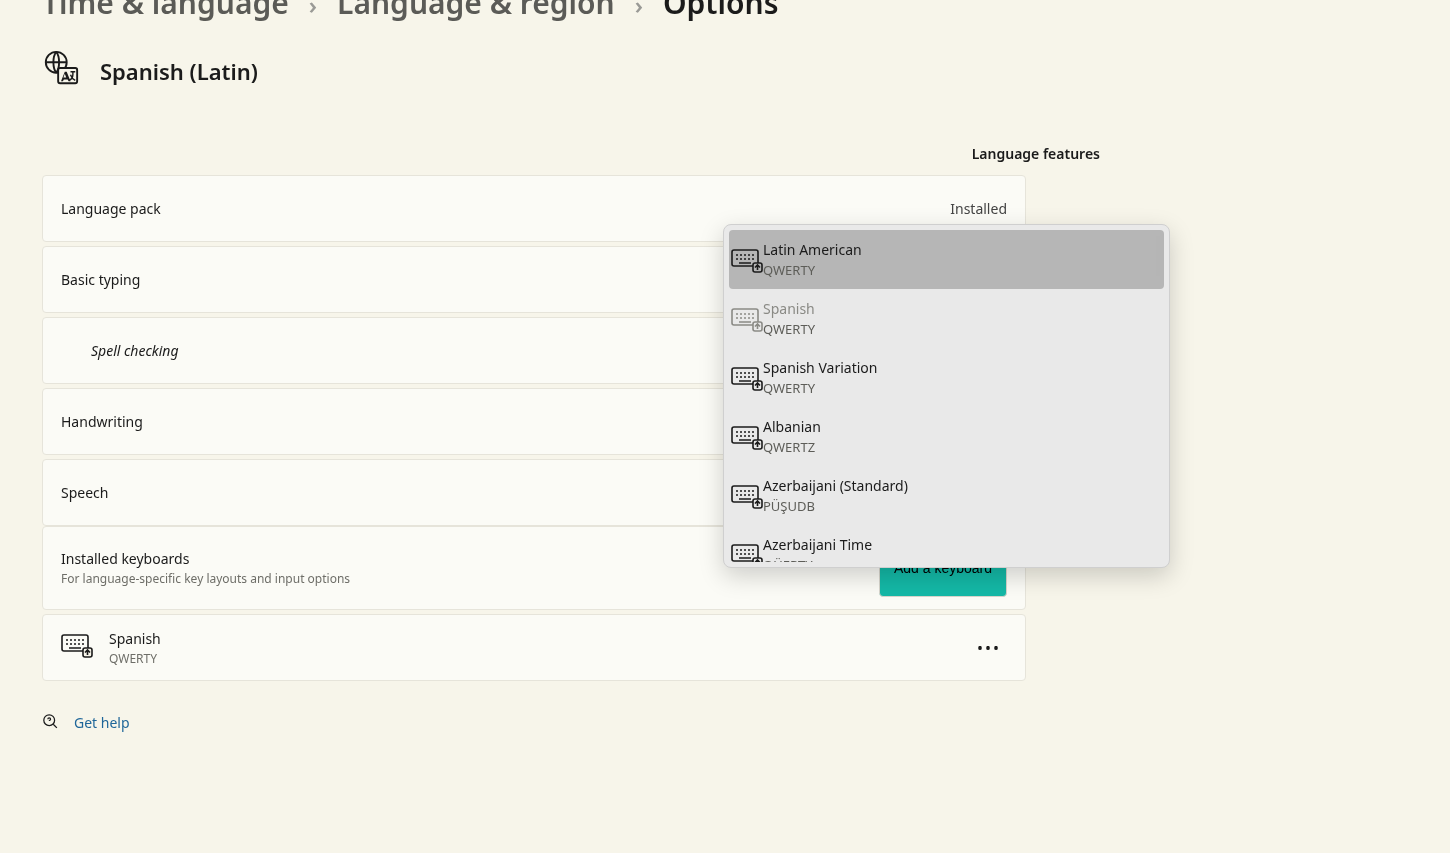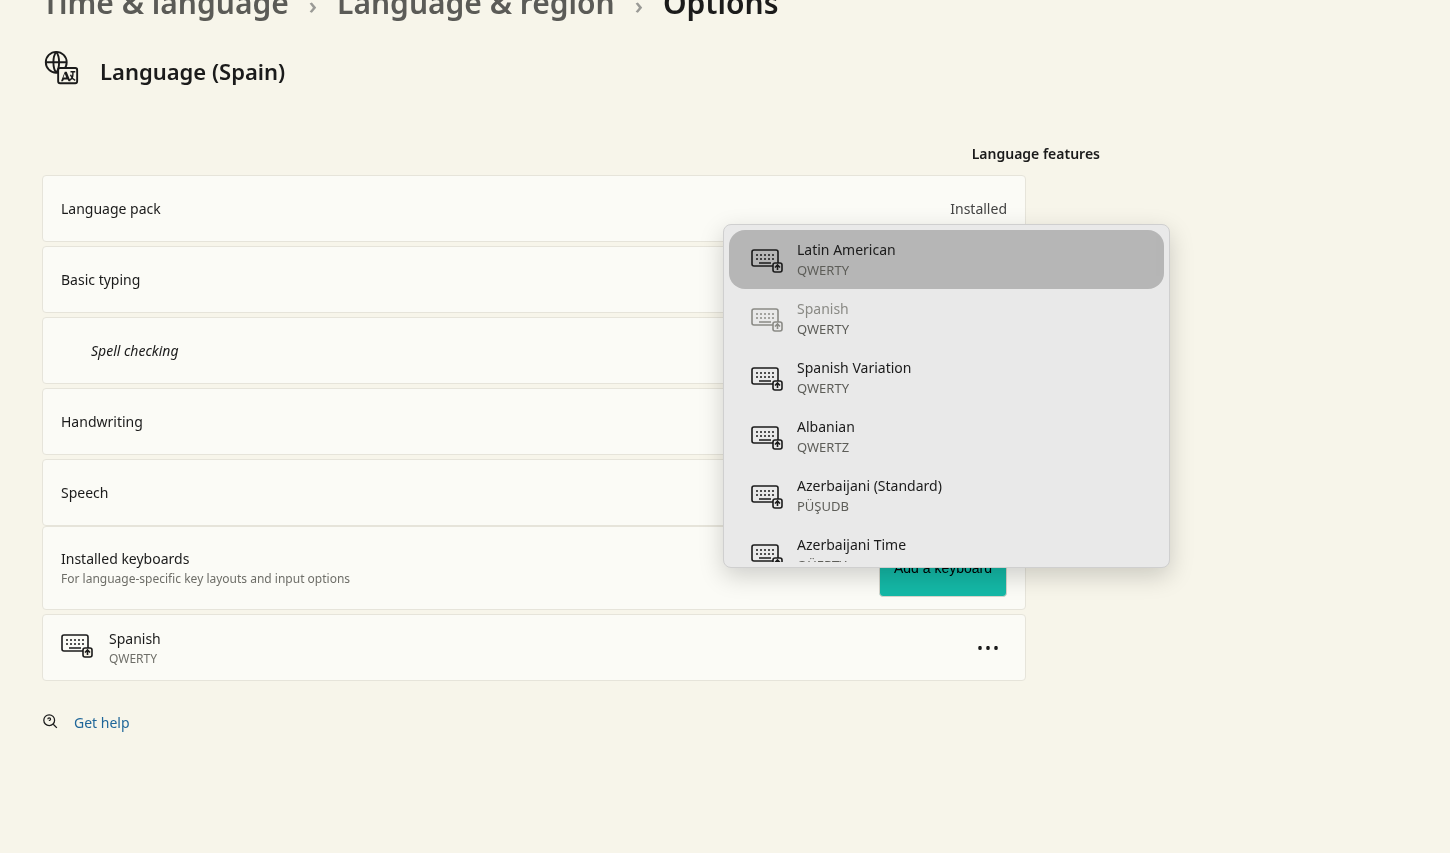--- a/index.html
+++ b/index.html
@@ -98,23 +98,22 @@
     border-radius: 8px;
     box-shadow: 0 8px 24px rgba(0,0,0,0.18);
     overflow: hidden;
     padding: 5px;
   }
   .popup-inner { height: 100%; overflow: hidden; position: relative; }
   .popup-scroll { position:absolute; right:4px; top:6px; width:4px; height:40px; background:#b5b5b5; border-radius:2px; }
   .popup-item {
     display: flex;
     align-items: center;
-    gap: 14px;
-    padding: 10px 22px;
-    border-radius: 16px;
+    padding: 10px 2px;
+    border-radius: 4px;
     min-height: 58px;
   }
   .popup-item.selected { background: #b6b6b6; }
   .popup-item.disabled .name { color: #8a8a85; }
   .popup-item .texts { display: flex; flex-direction: column; }
   .popup-item .name { font-size: 14px; color: #1b1b1b; }
   .popup-item .layout { font-size: 13px; color: #5d5d58; margin-top: 2px; }
   .kb-svg { width: 32px; height: 26px; flex: none; }
   .help-svg { width: 18px; height: 18px; }
 </style>
@@ -134,21 +133,21 @@
   <div class="lang-header">
     <span class="icon-globe-lang">
       <svg viewBox="0 0 40 40" fill="none" stroke="#1b1b1b" stroke-width="2">
         <circle cx="15" cy="14" r="11"></circle>
         <path d="M4 14h22M15 3c4 5 4 17 0 22M15 3c-4 5-4 17 0 22"></path>
         <rect x="17" y="20" width="20" height="16" rx="2" fill="#f7f5ea"></rect>
         <path d="M24 24l-4 10h2l1-2h4l1 2h2l-4-10zM24 26l1.5 4h-3z" fill="#1b1b1b" stroke="none"></path>
         <path d="M30 24h5M32.5 24v3c0 3-2 5-4 6M30 27c1 3 3 5 5 6" stroke-width="1.5"></path>
       </svg>
     </span>
-    <span class="title">Language (Spain)</span>
+    <span class="title">Spanish (Latin)</span>
   </div>
 
   <div class="section-label">Language features</div>
 
   <div class="card-list">
     <div class="card">
       <span class="grow">Language pack</span>
       <span class="status">Installed</span>
     </div>
     <div class="card">

